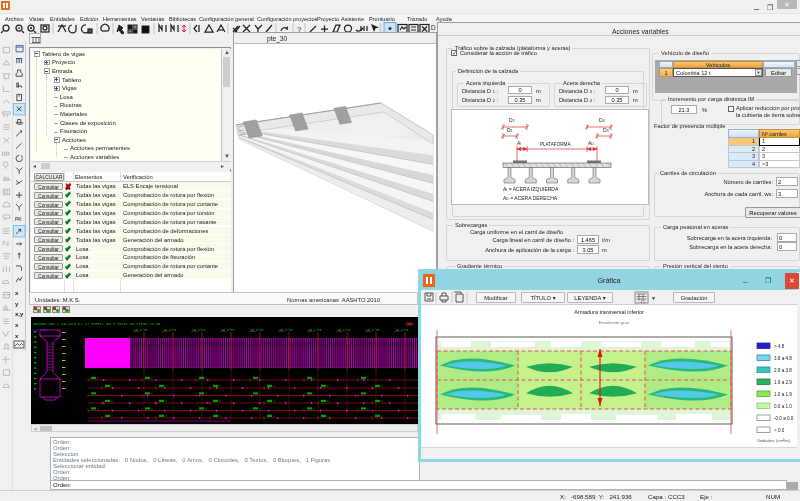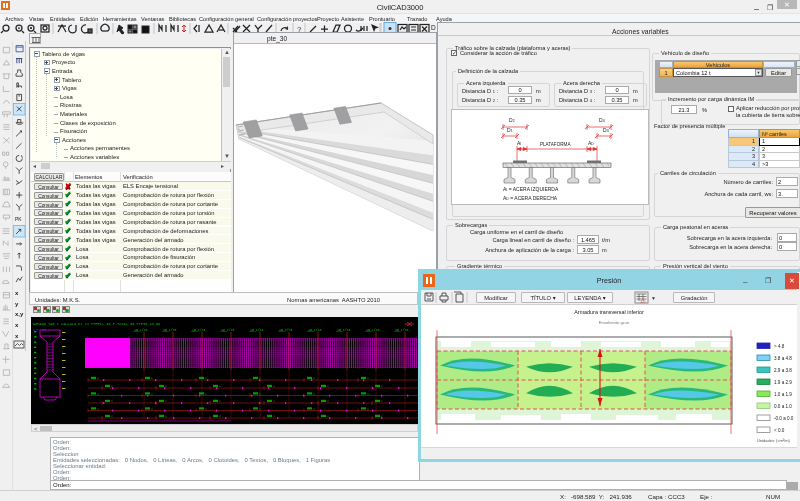--- a/index.html
+++ b/index.html
@@ -59,21 +59,20 @@
 #ordeninput { left:50px; top:480px; width:737px; height:10px; background:#fff; border:1px solid #b0b0b0; font-size:6px; color:#111; }
 #statusbar { left:0; top:490px; width:800px; height:11px; background:#f0f0f0; border-top:1px solid #cfcfcf; font-size:6.2px; color:#222; }
 #statusbar span { position:absolute; top:2px; }
 </style>
 </head>
 <body>
 <div id="app">
 
   <div id="titlebar" class="abs"></div>
   <div id="mlogo" class="abs"></div>
-  <div class="abs" style="left:0;width:800px;top:3px;text-align:center;font-size:7.5px;color:#222;">CivilCAD3000</div>
   <div class="abs winbtn" style="left:754px;">–</div>
   <div class="abs winbtn" style="left:767px;font-size:7px;">❐</div>
   <div id="closebtn" class="abs">✕</div>
 
   <div id="menubar" class="abs">
     <span style="left:5px">Archivo</span>
       <span style="left:29px">Vistas</span>
       <span style="left:50px">Entidades</span>
     <span style="left:80px">Edición</span>
       <span style="left:103px">Herramientas</span>
@@ -936,21 +935,21 @@
   </div>
   <div id="ordeninput" class="abs">
       <span style="position:absolute;left:2px;top:1px;">Orden:</span>
     </div>
 
   <div id="grafica" class="abs">
     <div id="graftitle" class="abs">
 <div style="position:absolute;left:2px;top:2px;width:12px;height:13px;background:#e8671b;"></div>
 <div style="position:absolute;left:4.5px;top:5px;width:2px;height:7px;background:#fff;"></div>
 <div style="position:absolute;left:9px;top:5px;width:2px;height:7px;background:#fff;"></div>
-<div style="position:absolute;left:0;top:4px;width:376px;text-align:center;font-size:7.2px;color:#222;">Presión</div>
+<div style="position:absolute;left:0;top:4px;width:376px;text-align:center;font-size:7.2px;color:#222;">Gráfica</div>
 <div style="position:absolute;left:322px;top:5px;font-size:8px;color:#333;">–</div>
 <div style="position:absolute;left:344px;top:5px;font-size:7px;color:#333;">❐</div>
 <div style="position:absolute;left:364px;top:1px;width:14px;height:16px;background:#d94a38;color:#fff;font-size:7px;text-align:center;line-height:16px;">✕</div>
     </div>
     <div id="graftool" class="abs">
 <svg width="376" height="15" style="position:absolute;left:0;top:0">
           <g fill="none" stroke="#444" stroke-width="0.9">
             <path d="M4 3 h8 v8 h-8 z M6 3 v3 h4 v-3 M6 9 h4"></path>
             <path d="M19 6 h8 v4 h-8 z M21 6 v-3 h4 v3 M21 10 v2 h4 v-2"></path>
             <path d="M35 4 h7 v8 h-7 z M33 2 h7 v2"></path>

